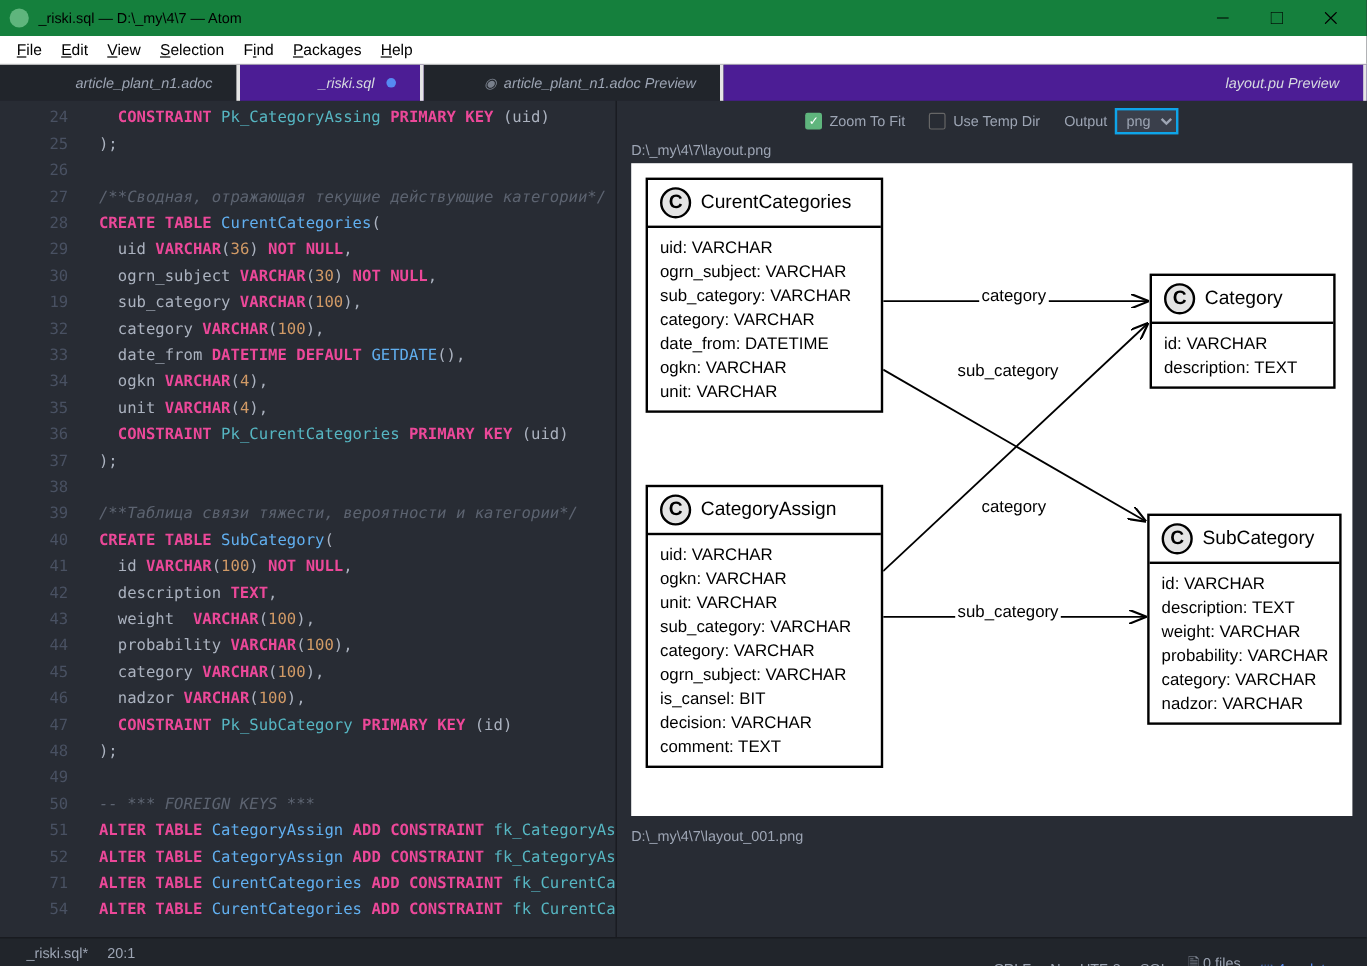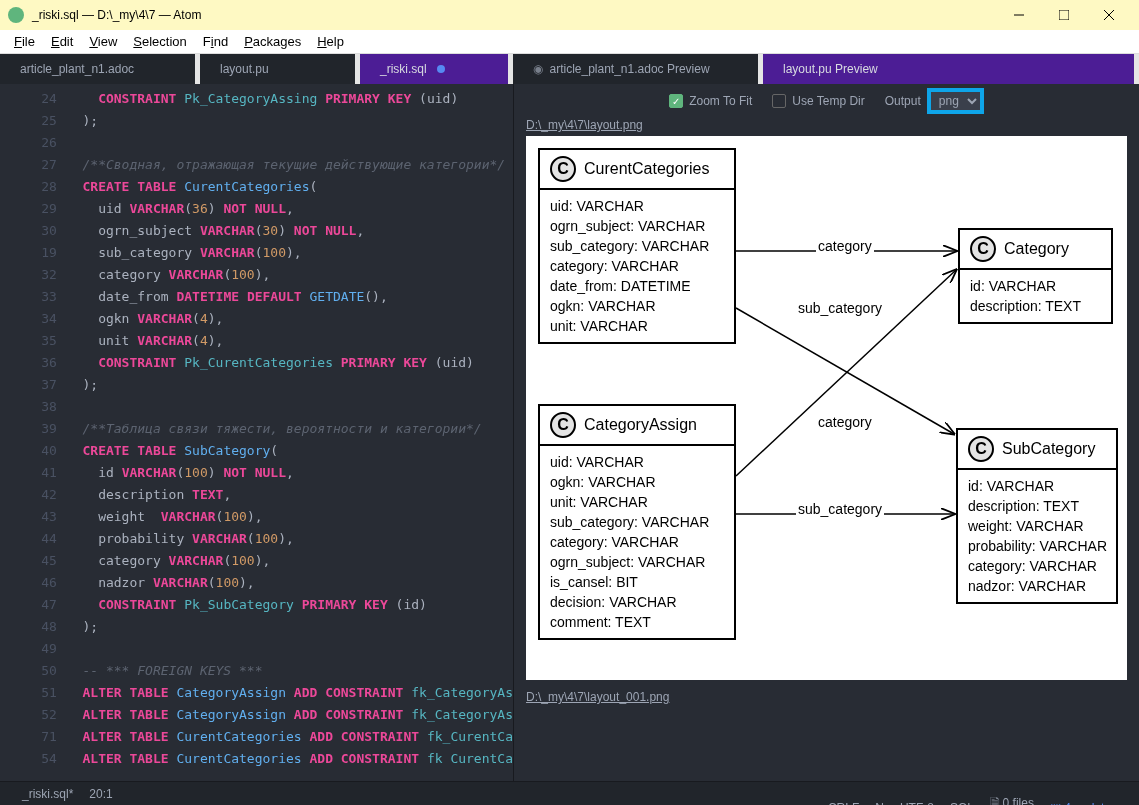--- a/index.html
+++ b/index.html
@@ -1,33 +1,33 @@
 <!DOCTYPE html>
 <html><head>
 <meta charset="utf-8">
 <style>
 * { margin: 0; padding: 0; box-sizing: border-box; }
 body { font-family: "Segoe UI", Arial, sans-serif; font-size: 12px; background: #282c34; color: #abb2bf; width: 1139px; height: 805px; overflow: hidden; display: flex; flex-direction: column; }
 
 
-.titlebar { height: 30px; background: #fef9c3; display: flex; align-items: center; padding: 0 8px; color: #000; }
+.titlebar { height: 30px; background: #15803d; display: flex; align-items: center; padding: 0 8px; color: #000; }
 .titlebar .app-icon { width: 16px; height: 16px; background: #5fb57d; border-radius: 50%; margin-right: 8px; }
 .titlebar .title { flex: 1; font-size: 12px; }
 .titlebar .win-btns { display: flex; gap: 0; }
 .titlebar .win-btn { width: 45px; height: 30px; display: flex; align-items: center; justify-content: center; }
 .titlebar .win-btn svg { stroke: #000; }
 
 
 .menubar { height: 24px; background: #fff; display: flex; align-items: center; padding: 0 6px; border-bottom: 1px solid #ddd; color: #000; }
 .menubar .menu-item { padding: 2px 8px; font-size: 13px; }
 .menubar .menu-item span.ul { text-decoration: underline; }
 
 
 .tabs { height: 30px; background: #21252b; display: flex; }
-.tab { padding: 0 20px; display: flex; align-items: center; font-size: 12px; color: #9da5b4; border-right: 5px solid #e5e5e5; position: relative; min-width: 150px; justify-content: flex-start; }
+.tab { padding: 0 20px; display: flex; align-items: center; font-size: 12px; color: #9da5b4; border-right: 3px solid #e5e5e5; position: relative; min-width: 150px; justify-content: flex-end; font-style: italic; }
 .tab.active { background: #4c1d95; color: #d7dae0; }
 .tab .dot { width: 8px; height: 8px; background: #568af2; border-radius: 50%; margin-left: 10px; }
 .tab .icon-prev { margin-right: 6px; opacity: .7; }
 
 
 .main { flex: 1; display: flex; min-height: 0; }
 .editor-pane { width: 513px; display: flex; flex-direction: column; background: #282c34; font-family: "Menlo", "Consolas", monospace; font-size: 13px; align-items: flex-end; }
 .preview-pane { flex: 1; display: flex; flex-direction: column; background: #282c34; border-left: 1px solid #181a1f; }
 
 
@@ -39,25 +39,25 @@
 .code .id2 { color: #56b6c2; }
 .code .num { color: #d19a66; }
 .code .cm { color: #5c6370; font-style: italic; }
 .code .p { color: #abb2bf; }
 
 
 .preview-toolbar { height: 34px; display: flex; align-items: center; justify-content: center; gap: 20px; padding: 0 12px; color: #9da5b4; }
 .preview-toolbar .chk { display: flex; align-items: center; gap: 6px; }
 .chk-box { width: 14px; height: 14px; border: 1px solid #666; border-radius: 2px; display: inline-flex; align-items: center; justify-content: center; font-size: 10px; }
 .chk-box.checked { background: #5fb57d; border-color: #5fb57d; color: #fff; }
-.preview-toolbar select { background: #3a3f4b; color: #9da5b4; border: 4px solid #0ea5e9; padding: 1px 4px; font-size: 12px; }
+.preview-toolbar select { background: #3a3f4b; color: #9da5b4; border: 2px solid #0ea5e9; padding: 1px 4px; font-size: 12px; }
 
 
 .preview-body { flex: 1; padding: 0 12px 12px; overflow: auto; font-size: 13px; }
-.preview-body .path { color: #9da5b4; margin-bottom: 4px; font-family: "Segoe UI", sans-serif; font-size: 12px; text-decoration: underline; }
+.preview-body .path { color: #9da5b4; margin-bottom: 4px; font-family: "Segoe UI", sans-serif; font-size: 12px; }
 .diagram { background: #fff; padding: 12px; position: relative; height: 544px; }
 .umlbox { position: absolute; border: 2px solid #000; background: #fff; font-family: Arial, sans-serif; font-size: 14px; color: #000; }
 .umlbox .head { display: flex; align-items: center; gap: 8px; padding: 6px 10px; border-bottom: 2px solid #000; font-size: 16px; }
 .umlbox .circ { width: 26px; height: 26px; border: 2px solid #000; border-radius: 50%; display: flex; align-items: center; justify-content: center; font-weight: bold; background: #e4e4e4; }
 .umlbox .body { padding: 6px 10px; line-height: 20px; white-space: pre; }
 
 svg.arrows { position: absolute; top: 0; left: 0; width: 100%; height: 100%; pointer-events: none; }
 .arrow-label { position: absolute; font-family: Arial, sans-serif; font-size: 14px; color: #000; background: #fff; padding: 0 2px; }
 
 
@@ -98,23 +98,20 @@
   <div class="menu-item"><span class="ul">V</span>iew</div>
   <div class="menu-item"><span class="ul">S</span>election</div>
   <div class="menu-item">F<span class="ul">i</span>nd</div>
   <div class="menu-item"><span class="ul">P</span>ackages</div>
   <div class="menu-item"><span class="ul">H</span>elp</div>
 </div>
 
 <div class="tabs">
   <div class="tab" style="width:200px">
       <span>article_plant_n1.adoc</span>
-    </div>
-  <div class="tab" style="width:160px">
-      <span>layout.pu</span>
     </div>
   <div class="tab active" style="width:153px">
       <span>_riski.sql</span>
       <span class="dot"></span>
     </div>
   <div class="tab" style="width:250px">
       <span class="icon-prev">◉</span>
       <span>article_plant_n1.adoc Preview</span>
     </div>
   <div class="tab active" style="flex:1">

